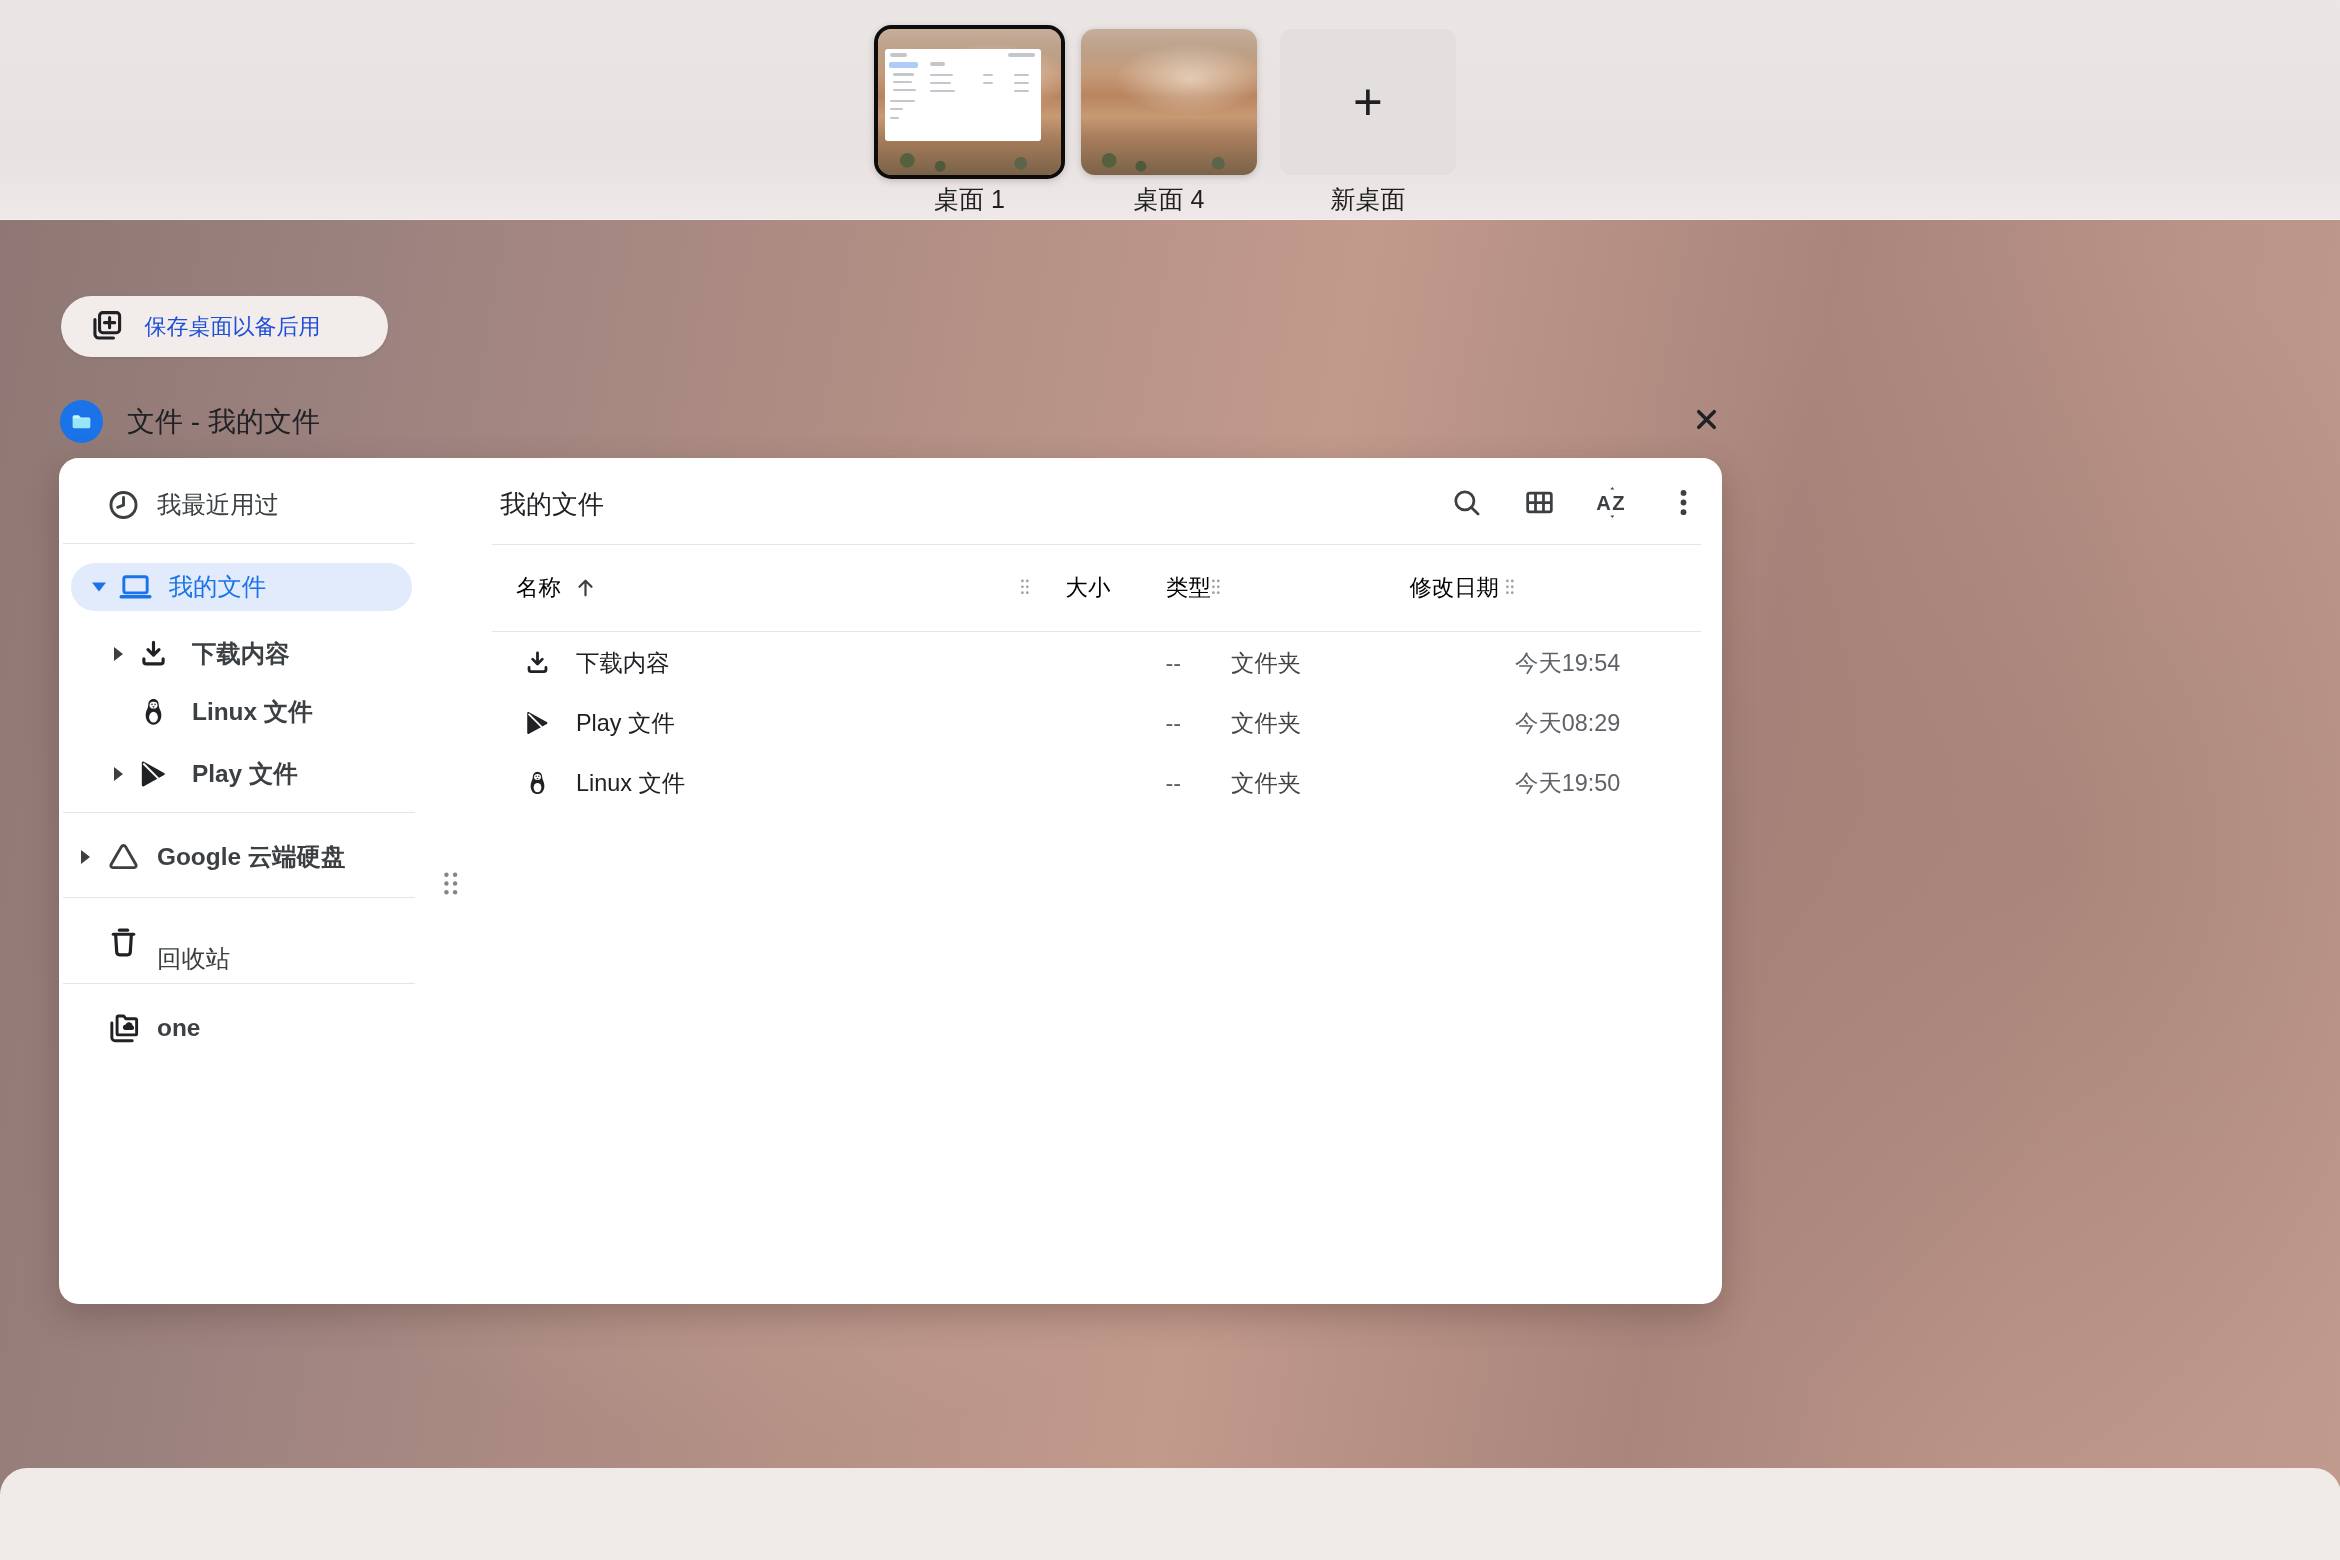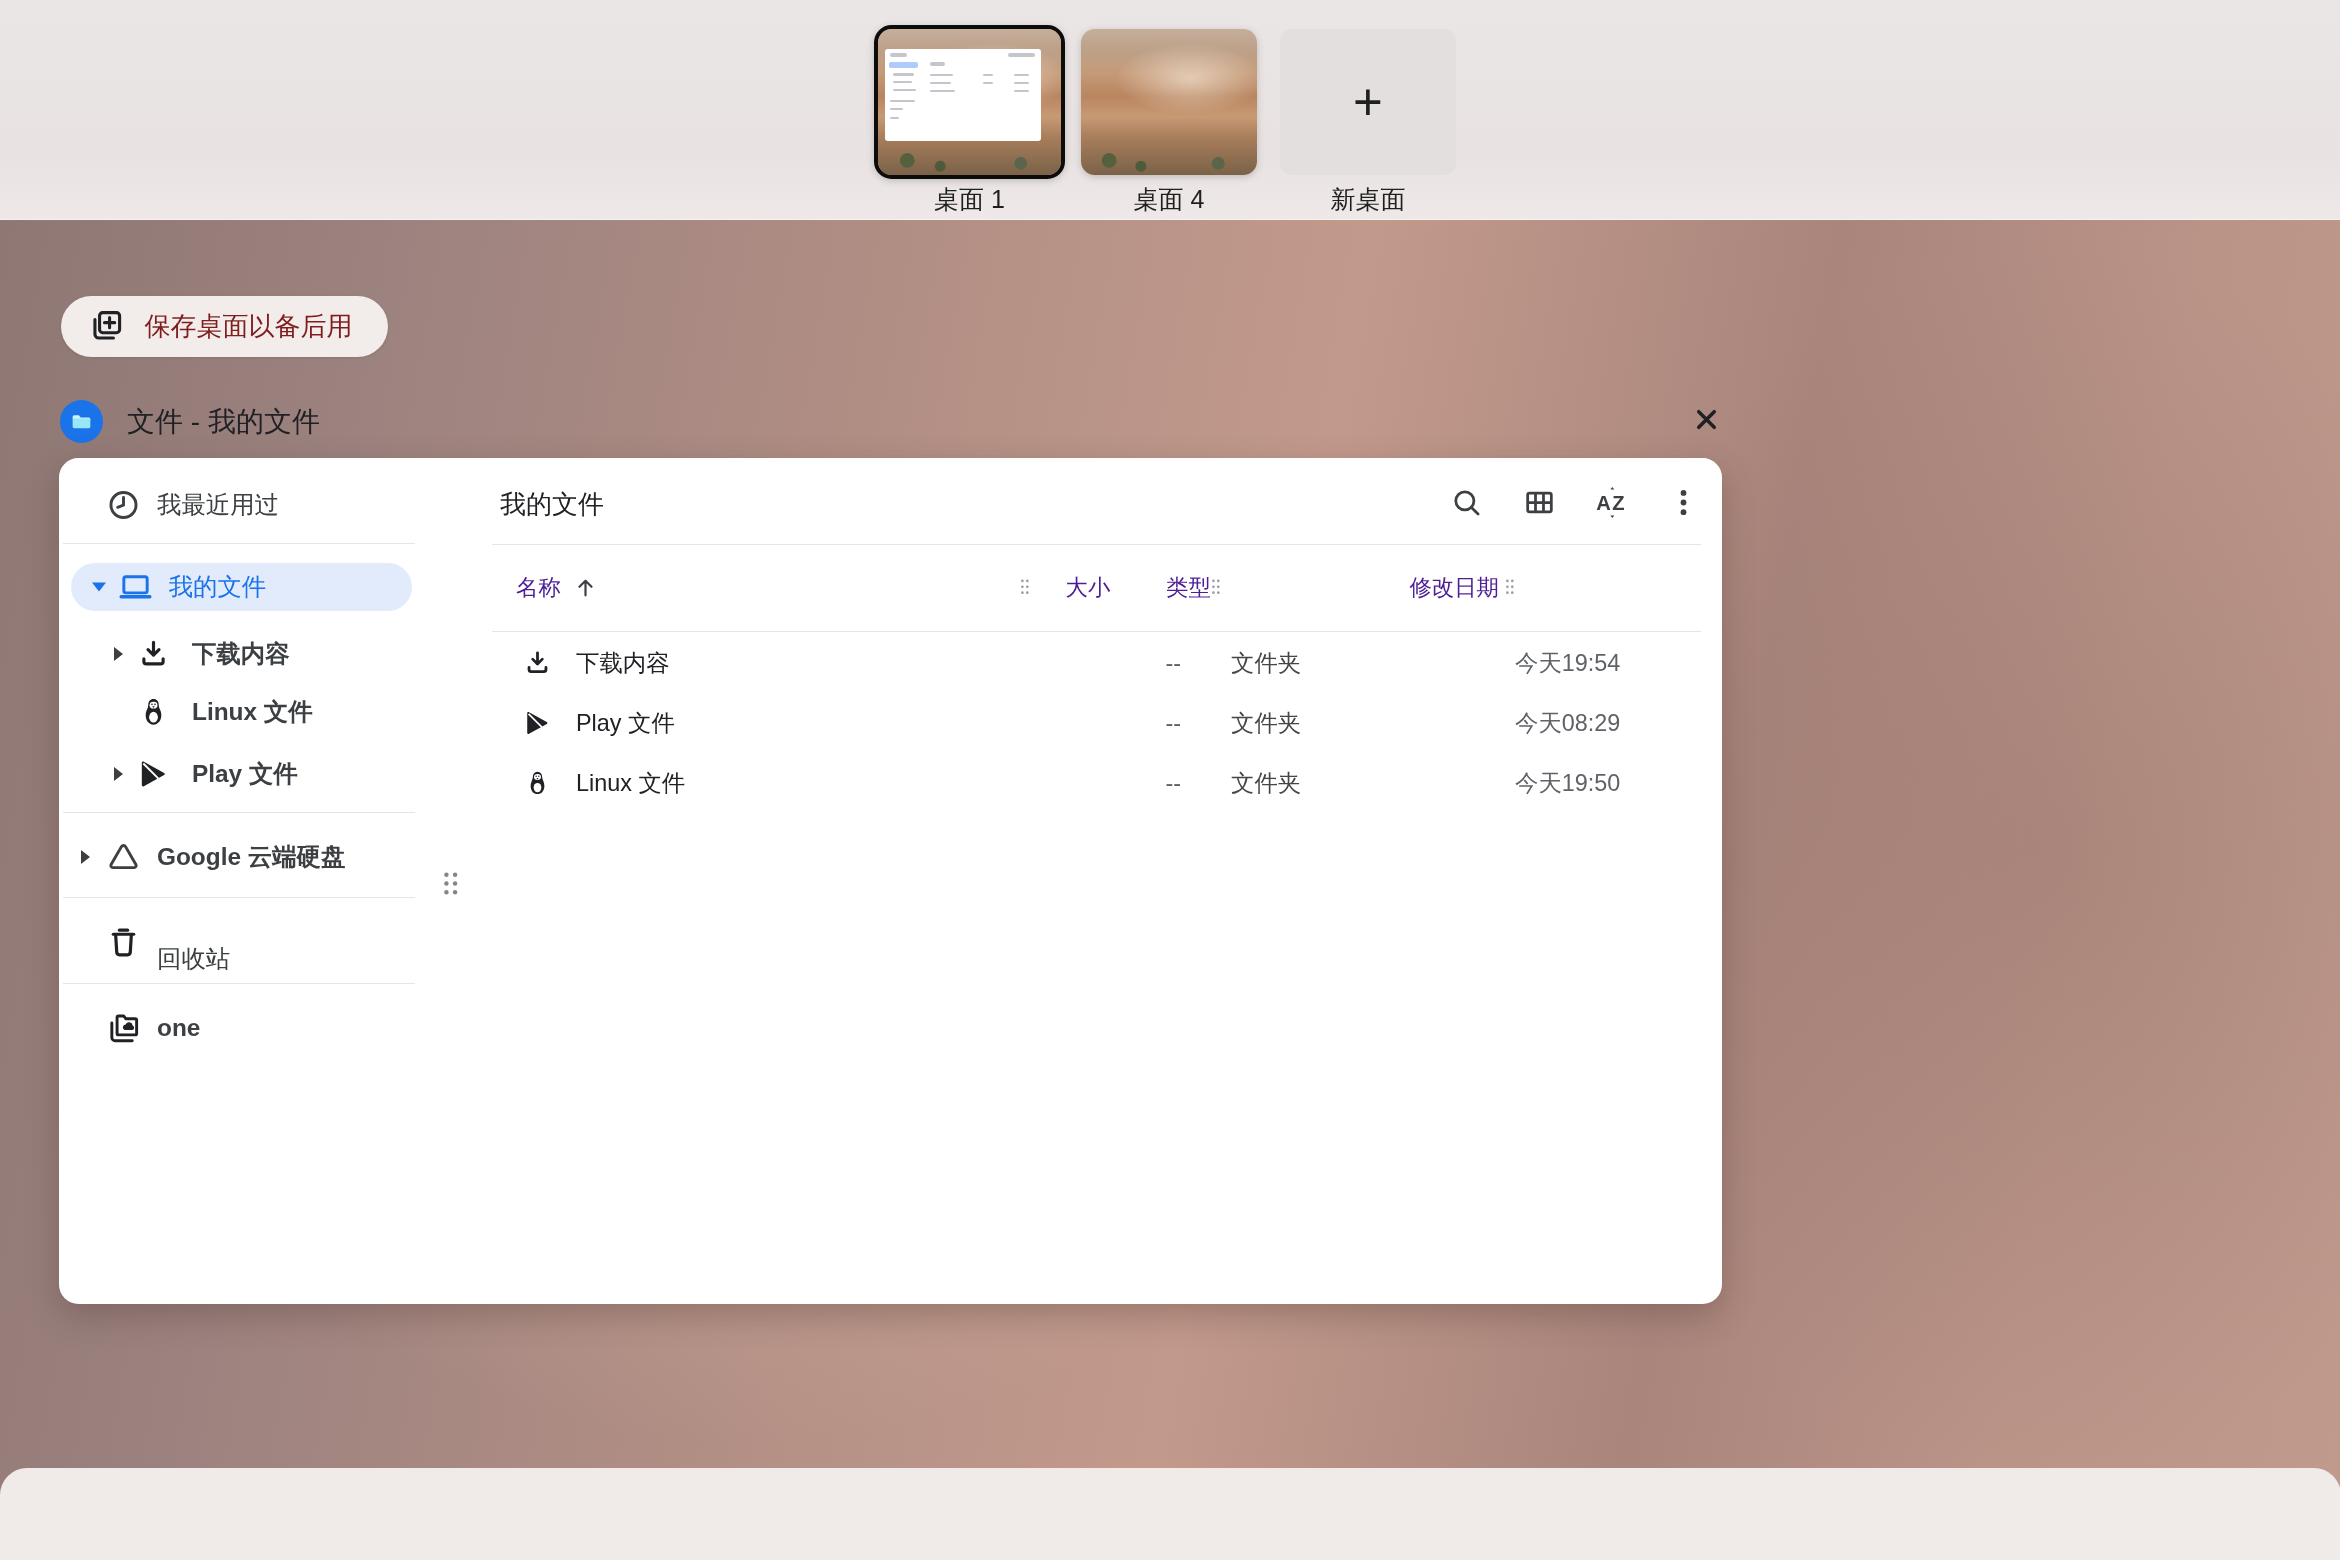--- a/index.html
+++ b/index.html
@@ -32,21 +32,21 @@
   .mini-bar{position:absolute;background:#c3c7cb;border-radius:2px;}
   .mini-blue{position:absolute;background:#aecbfa;border-radius:2px;}
   .new-desk-tile{left:1280px;top:29px;width:176px;height:146px;border-radius:11.7px;background:#e3dfde;display:flex;align-items:center;justify-content:center;}
   .new-desk-plus{font-size:51px;font-weight:400;color:#1f1f1f;line-height:1;}
   .desk-label{top:183px;height:33px;line-height:33px;text-align:center;font-size:25px;color:#1f1f1f;}
 
   
   .save-btn{left:61px;top:296px;width:327px;height:61px;border-radius:31px;background:#f2edeb;
     display:flex;align-items:center;gap:19.5px;padding-left:27px;box-sizing:border-box;
     box-shadow:0 1px 2.9px rgba(80,60,55,.18);cursor:pointer;}
-  .save-btn-label{font-size:26px;color:#7f1d1d;}
+  .save-btn-label{font-size:22px;color:#1d4ed8;}
 
   
   .app-circle{border-radius:50%;background:#1a73e8;display:flex;align-items:center;justify-content:center;}
   .title-icon{left:60px;top:400px;width:43px;height:43px;}
   .window-title{left:127px;top:400px;height:43px;line-height:43px;font-size:28px;color:#202124;}
   .close-btn{left:1685px;top:398px;width:43px;height:43px;display:flex;align-items:center;justify-content:center;cursor:pointer;}
 
   
   .files-window{left:59px;top:458px;width:1663px;height:846px;background:#fff;border-radius:19.5px;
     box-shadow:0 11.7px 33px rgba(70,45,40,.30);}
@@ -57,21 +57,21 @@
   .side-label.bold{font-weight:bold;}
   .side-icon{position:absolute;top:50%;transform:translateY(-50%);}
   .selected-pill{position:absolute;left:11.7px;top:105px;width:341px;height:48px;border-radius:24.4px;background:#e1ebfb;cursor:pointer;}
   .caret{position:absolute;top:50%;transform:translateY(-50%);width:0;height:0;cursor:pointer;}
   .caret-down{border-left:7.8px solid transparent;border-right:7.8px solid transparent;border-top:9.8px solid #1a73e8;}
   .caret-right{border-top:7.8px solid transparent;border-bottom:7.8px solid transparent;border-left:9.8px solid #3c4043;}
 
   .heading{left:441px;top:29px;font-size:26px;color:#202124;}
   .tool-btn{top:23.4px;width:43px;height:43px;display:flex;align-items:center;justify-content:center;cursor:pointer;}
 
-  .col-label{position:absolute;top:113px;height:33px;line-height:33px;font-size:22.4px;color:#4c1d95;cursor:pointer;}
+  .col-label{position:absolute;top:113px;height:33px;line-height:33px;font-size:22.4px;color:#000000;cursor:pointer;}
   .file-row{position:absolute;left:433px;width:1209px;height:51px;cursor:pointer;}
   .cell{position:absolute;top:50%;transform:translateY(-50%);font-size:23.4px;white-space:nowrap;}
   .cell.name{color:#202124;}
   .cell.gray{color:#5f6368;}
   .cell.type{color:#444746;}
 
   
   .shelf{left:0;top:1468px;width:2341px;height:93px;background:#f0eae8;border-radius:27px 27px 0 0;}
 </style>
 </head>

